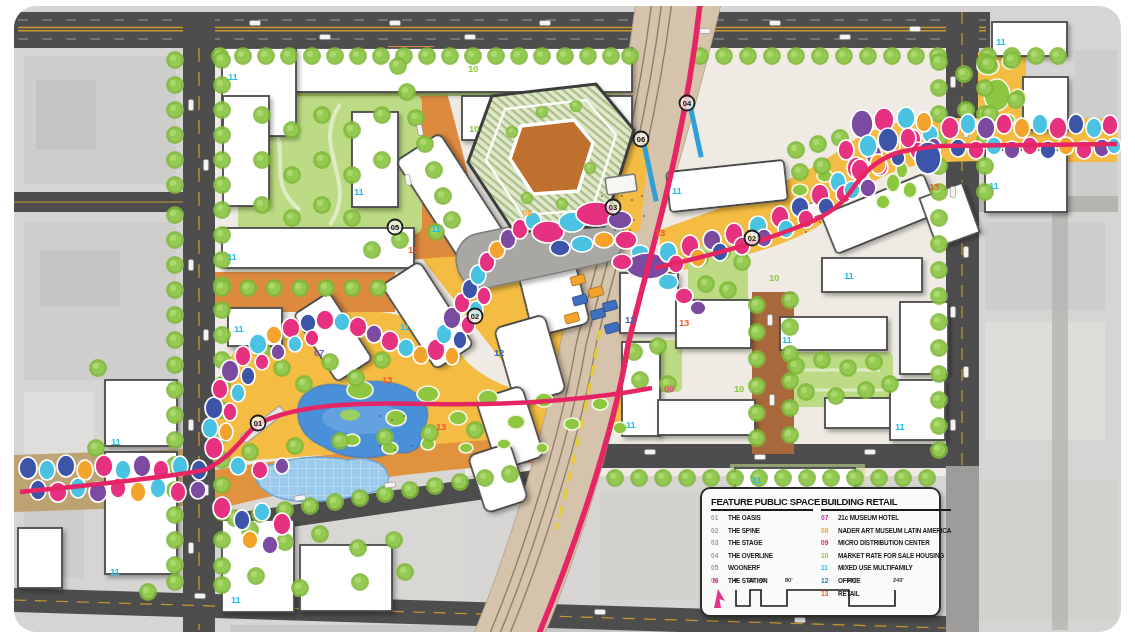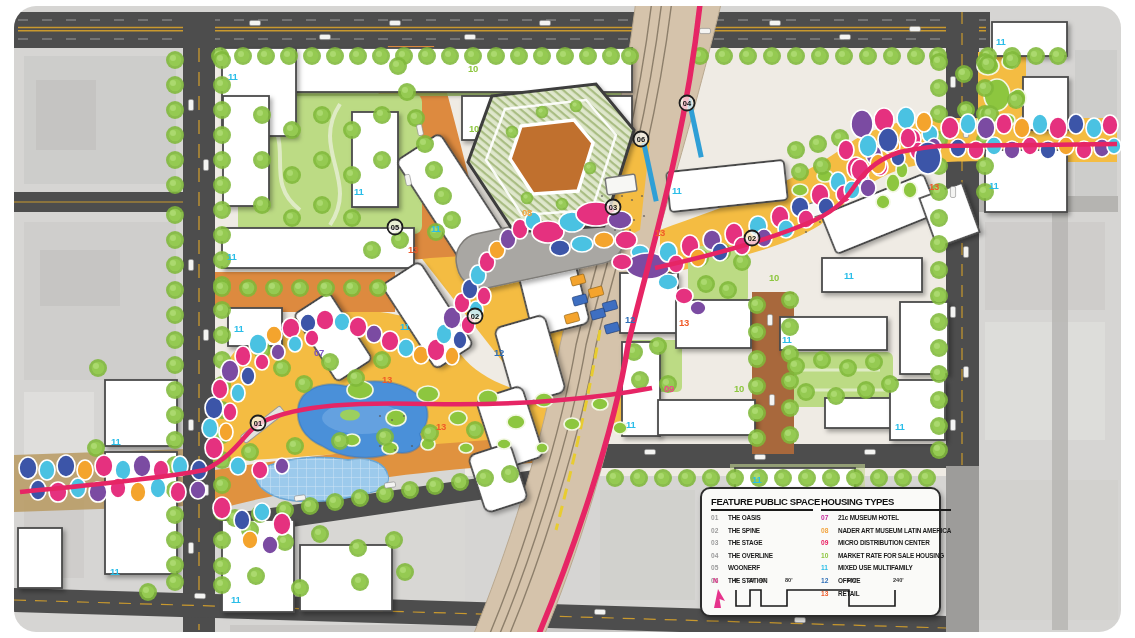--- a/index.html
+++ b/index.html
@@ -788,21 +788,21 @@
       <div class="leg-item">
             <span class="ln ngray">05</span>
             <span class="ll">WOONERF</span>
           </div>
       <div class="leg-item">
             <span class="ln ngray">06</span>
             <span class="ll">THE STATION</span>
           </div>
     </div>
     <div class="leg-col2">
-      <h3>HOUSING TYPES</h3>
+      <h3>BUILDING RETAIL</h3>
       <div class="leg-item">
             <span class="ln n07">07</span>
             <span class="ll">21c MUSEUM HOTEL</span>
           </div>
       <div class="leg-item">
             <span class="ln n08">08</span>
             <span class="ll">NADER ART MUSEUM LATIN AMERICA</span>
           </div>
       <div class="leg-item">
             <span class="ln n09">09</span>

